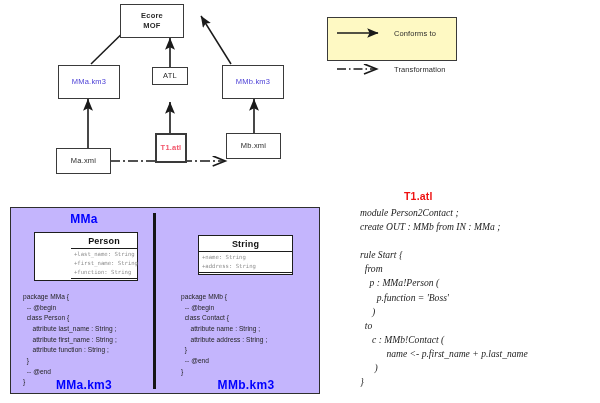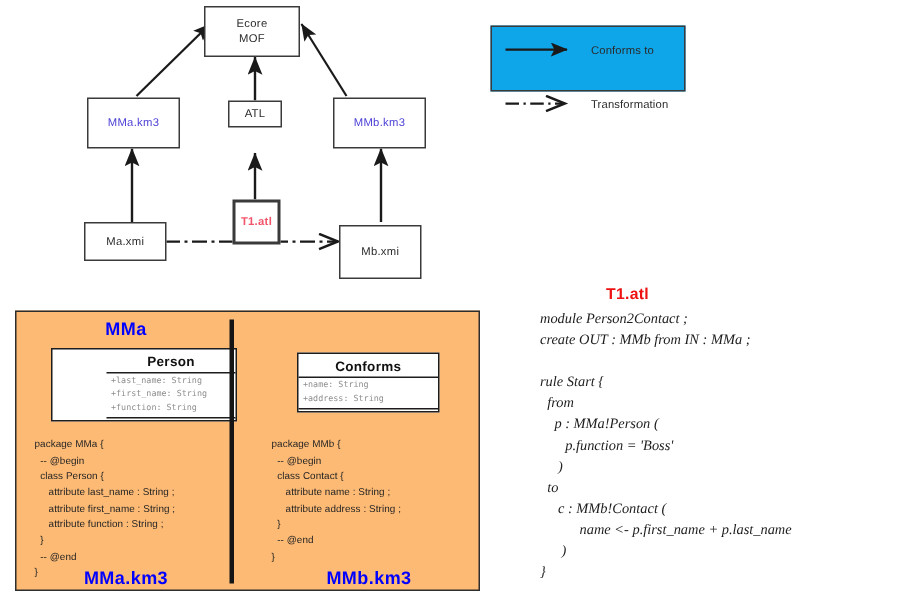--- a/index.html
+++ b/index.html
@@ -42,21 +42,21 @@
     width: 600px; height: 200px;
     pointer-events: none;
   }
 
   
   #legend {
     position: absolute;
     left: 327px; top: 17px;
     width: 130px; height: 44px;
     border: 1.3px solid #3a3a3a;
-    background: #0ea5e9;
+    background: #fef9c3;
     box-sizing: border-box;
   }
   .legend-row {
     position: absolute;
     left: 8px;
     height: 14px;
     display: flex;
     align-items: center;
   }
   .legend-row .lg-label {
@@ -67,21 +67,21 @@
     white-space: nowrap;
     letter-spacing: .1px;
   }
 
   
   #mm-panel {
     position: absolute;
     left: 10px; top: 207px;
     width: 310px; height: 187px;
     border: 1.4px solid #2e2e2e;
-    background: #fdba74;
+    background: #c4b5fd;
     box-sizing: border-box;
   }
   #mm-divider {
     position: absolute;
     left: 153px; top: 213px;
     width: 3px; height: 176px;
     background: #151515;
   }
   .mm-half {
     position: absolute;
@@ -201,21 +201,21 @@
 
     <line x1="88" y1="148" x2="88" y2="99" stroke="#1a1a1a" stroke-width="1.6" marker-end="url(#ah)"></line>
 
     <line x1="170" y1="133" x2="170" y2="102" stroke="#1a1a1a" stroke-width="1.6" marker-end="url(#ah)"></line>
 
     <line x1="254" y1="148" x2="254" y2="99" stroke="#1a1a1a" stroke-width="1.6" marker-end="url(#ah)"></line>
 
     <line x1="110" y1="161" x2="225" y2="161" stroke="#1a1a1a" stroke-width="1.5" stroke-dasharray="10,3,2,3" marker-end="url(#ah-open)"></line>
   </svg>
 
-  <div class="mbox" style="left:136px; top:4px; width:64px; height:34px;">
+  <div class="mbox" style="left:120px; top:4px; width:64px; height:34px;font-weight:bold;">
     <span>Ecore</span>
     <span>MOF</span>
   </div>
 
   <div class="mbox blue" style="left:58px; top:65px; width:62px; height:34px;">
     <span>MMa.km3</span>
   </div>
 
   <div class="mbox" style="left:152px; top:67px; width:36px; height:18px;">
     <span>ATL</span>
@@ -226,21 +226,21 @@
   </div>
 
   <div class="mbox red" style="left:155px; top:133px; width:32px; height:30px; border-width:2px;">
     <span>T1.atl</span>
   </div>
 
   <div class="mbox" style="left:56px; top:148px; width:55px; height:26px;">
     <span>Ma.xmi</span>
   </div>
 
-  <div class="mbox" style="left:226px; top:150px; width:55px; height:36px;">
+  <div class="mbox" style="left:226px; top:133px; width:55px; height:26px;">
     <span>Mb.xmi</span>
   </div>
 </div>
 
 <div id="legend">
   <div class="legend-row" style="top:8px;">
     <svg width="52" height="12" xmlns="http://www.w3.org/2000/svg">
       <defs>
         <marker id="lah" markerWidth="9" markerHeight="9" refX="7.2" refY="3.1" orient="auto" markerUnits="strokeWidth">
           <path d="M0,0 L7.6,3.1 L0,6.2 L1.6,3.1 z" fill="#1a1a1a"></path>
@@ -261,21 +261,21 @@
     </svg>
     <span class="lg-label">Transformation</span>
   </div>
 </div>
 
 <div id="mm-panel">
 
   <div class="mm-half left">
     <div class="mm-title">MMa</div>
 
-    <div class="uml" style="left:23px; top:24px; width:124px; height:49px;padding-left:36px;">
+    <div class="uml" style="left:23px; top:24px; width:104px; height:49px;padding-left:36px;">
       <div class="uml-name">Person</div>
       <div class="uml-attrs">
         <div class="uml-attr">+last_name: String</div>
         <div class="uml-attr">+first_name: String</div>
         <div class="uml-attr">+function: String</div>
       </div>
       <div class="uml-ops"></div>
     </div>
 
     <div class="km3" style="left:12px; top:84px;">package MMa {
@@ -287,21 +287,21 @@
   }
   -- @end
 }</div>
 
     <div class="mm-footer">MMa.km3</div>
   </div>
 
   <div class="mm-half right">
 
     <div class="uml" style="left:27px; top:27px; width:95px; height:40px;">
-      <div class="uml-name">Conforms</div>
+      <div class="uml-name">String</div>
       <div class="uml-attrs">
         <div class="uml-attr">+name: String</div>
         <div class="uml-attr">+address: String</div>
       </div>
       <div class="uml-ops"></div>
     </div>
 
     <div class="km3" style="left:10px; top:84px;">package MMb {
   -- @begin
   class Contact {

